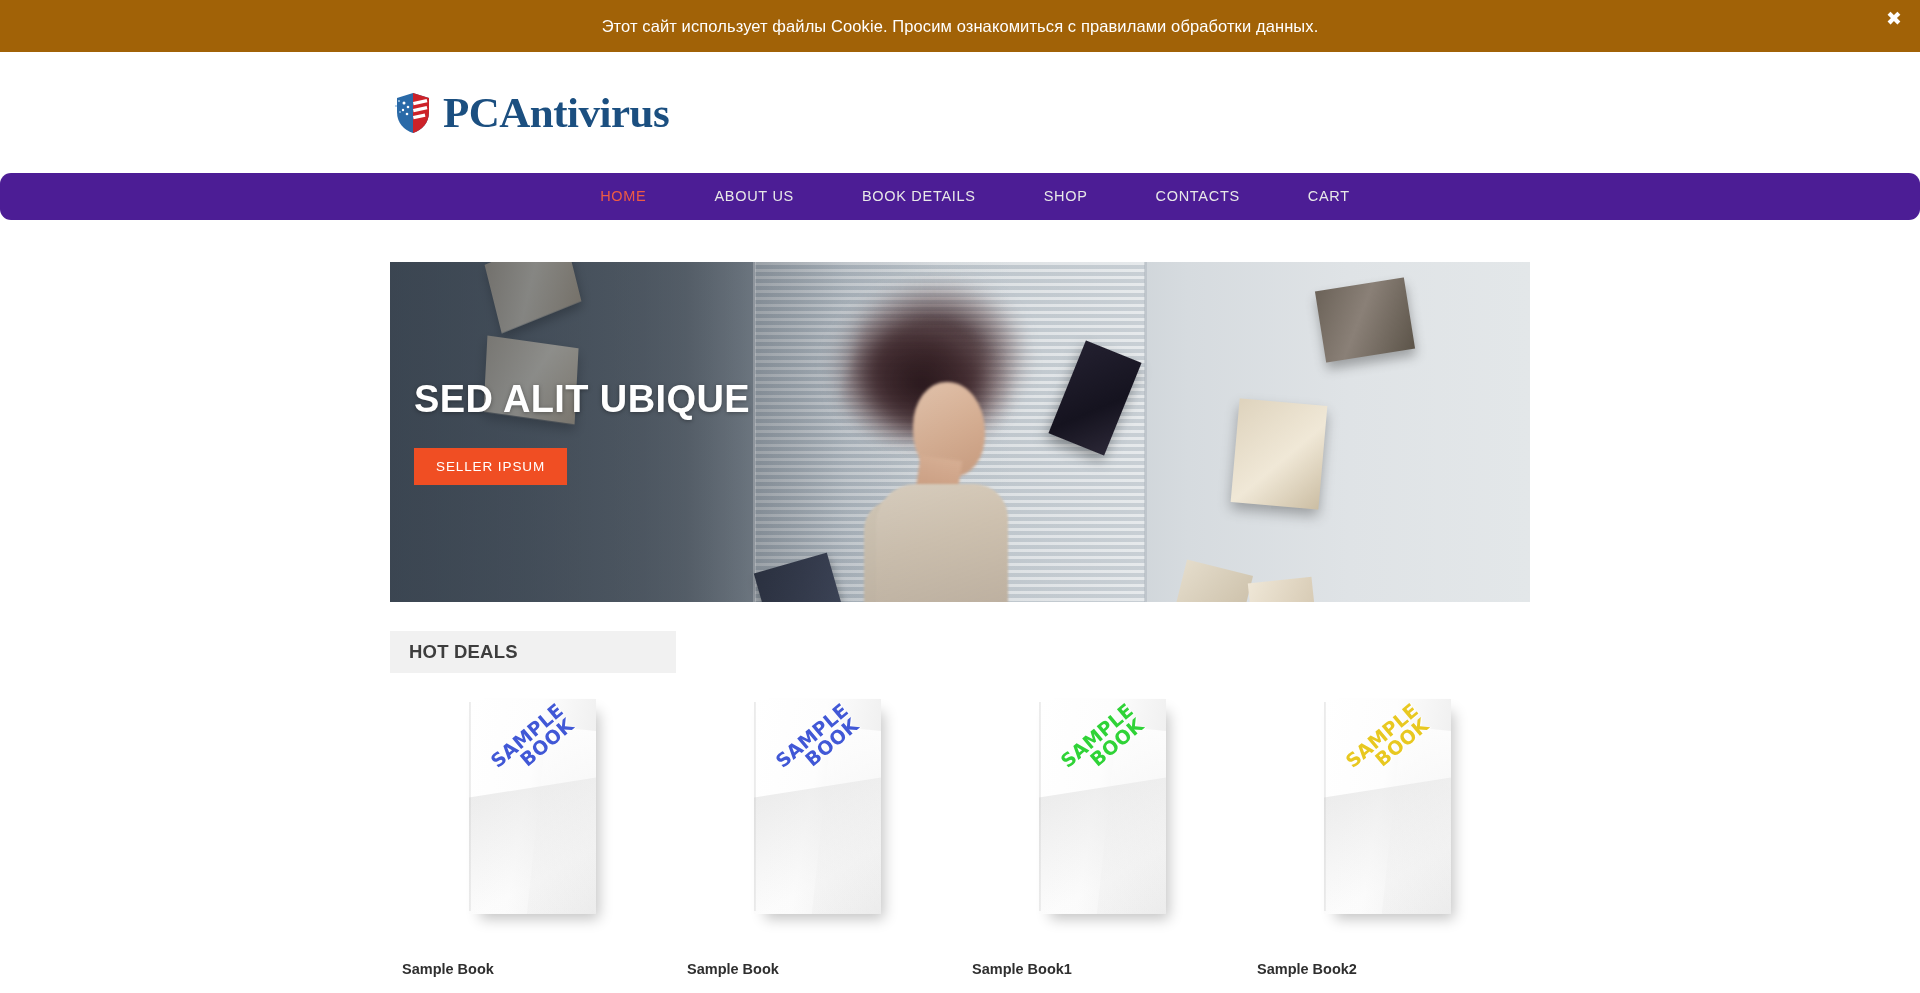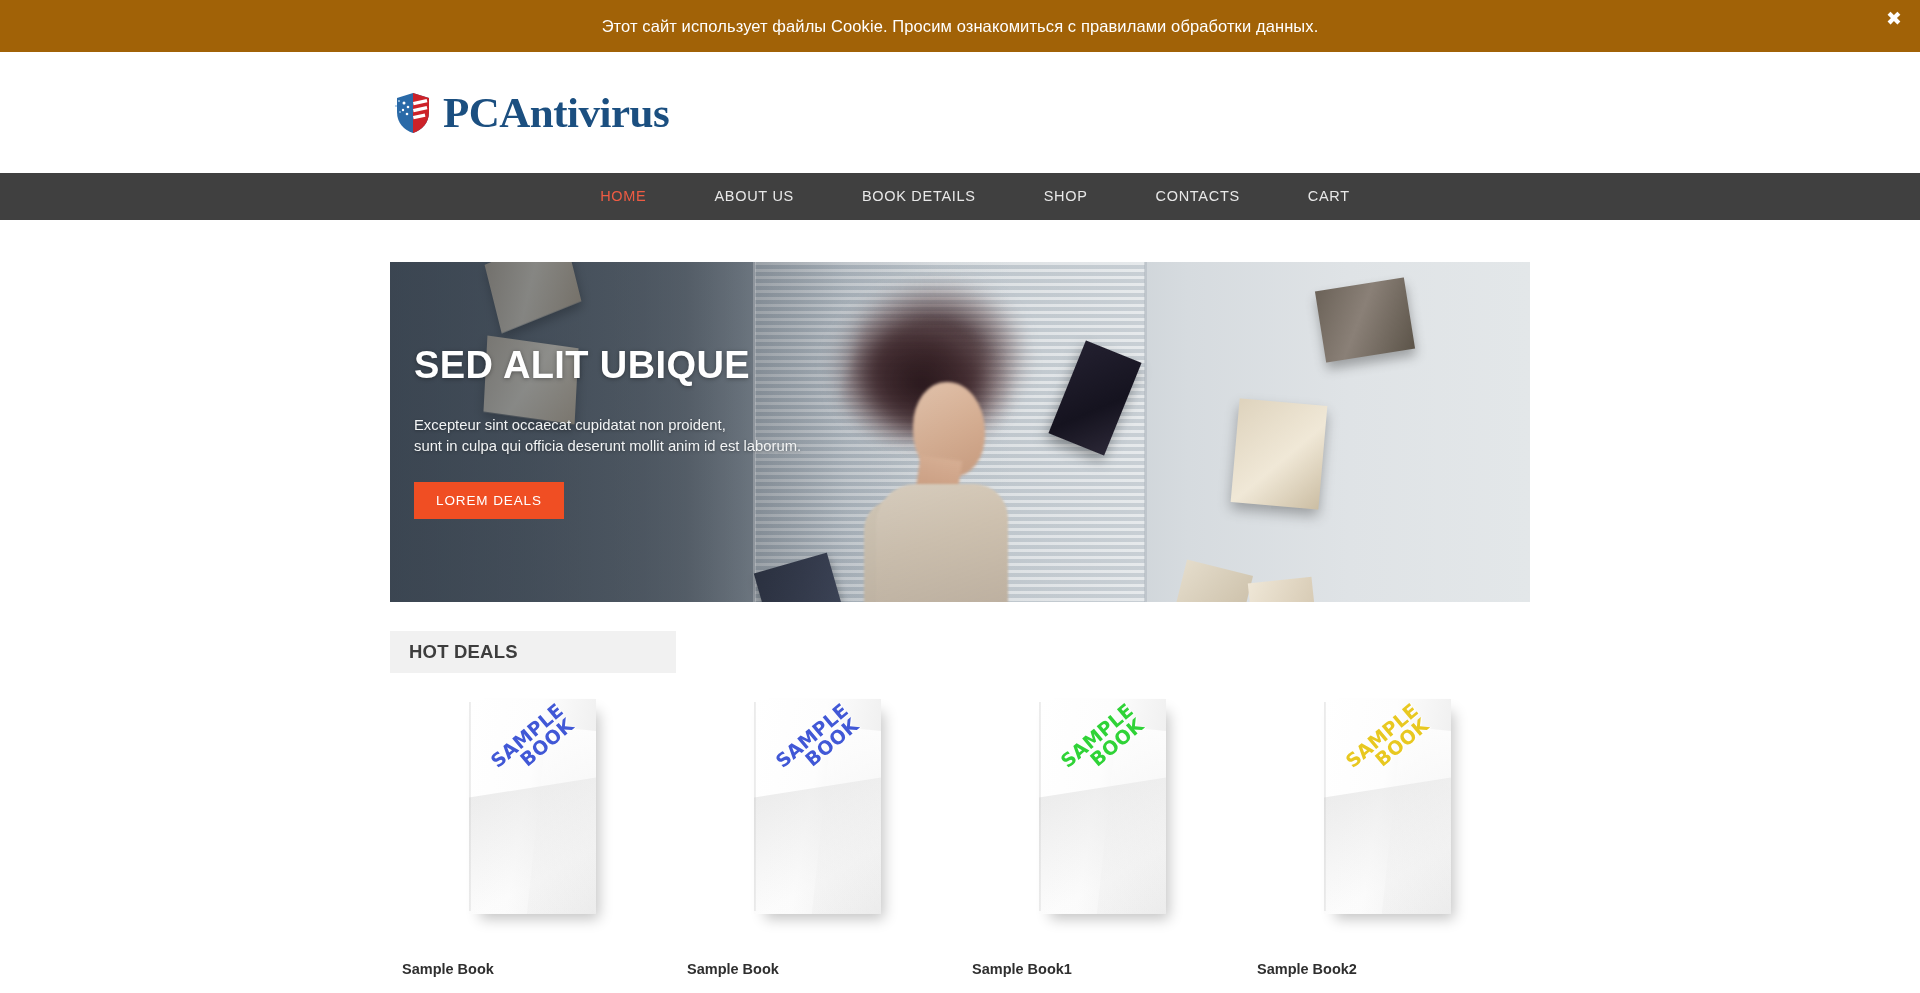--- a/index.html
+++ b/index.html
@@ -373,21 +373,21 @@
       <circle cx="2" cy="14" r="1.0" fill="#9cc2e2"></circle>
       <circle cx="6" cy="20" r="0.9" fill="#9cc2e2"></circle>
       <rect x="19" y="10" width="14" height="3.2" fill="#ffffff" transform="rotate(-12 19 10)"></rect>
       <rect x="19" y="17" width="14" height="3.2" fill="#ffffff" transform="rotate(-12 19 17)"></rect>
       <rect x="19" y="24" width="12" height="3.2" fill="#ffffff" transform="rotate(-12 19 24)"></rect>
     </svg>
     <span class="logo-text" style="color: rgb(27, 79, 128);">PCAntivirus</span>
   </div>
 </header>
 
-<nav class="nav-bar" style="background: #404040;">
+<nav class="nav-bar" style="background: #4c1d95; border-radius: 11px;">
   <div class="nav-inner">
     <a class="nav-item active" style="color: rgb(239, 91, 67);">HOME</a>
     <a class="nav-item">ABOUT US</a>
     <a class="nav-item">BOOK DETAILS</a>
     <a class="nav-item">SHOP</a>
     <a class="nav-item">CONTACTS</a>
     <a class="nav-item">CART</a>
   </div>
 </nav>
 
@@ -409,25 +409,21 @@
       <div class="bk b3"></div>
       <div class="bk b4"></div>
       <div class="bk b5"></div>
       <div class="bk b6"></div>
       <div class="bk b7"></div>
       <div class="bk b8"></div>
       <div class="hero-vignette"></div>
     </div>
     <div class="hero-content">
       <h1 class="hero-title">SED ALIT UBIQUE</h1>
-      <p class="hero-sub">
-        <span>Excepteur sint occaecat cupidatat non proident,</span><br>
-        <span>sunt in culpa qui officia deserunt mollit anim id est laborum.</span>
-      </p>
-      <button class="hero-btn" style="background: rgb(240, 78, 35);">LOREM DEALS</button>
+      <button class="hero-btn" style="background: rgb(240, 78, 35);">SELLER IPSUM</button>
     </div>
   </section>
 
   <div class="sections-row">
     <div class="sec-head hot">
       <span class="sec-title">HOT DEALS</span>
     </div>
   </div>
 
   <div class="products">

